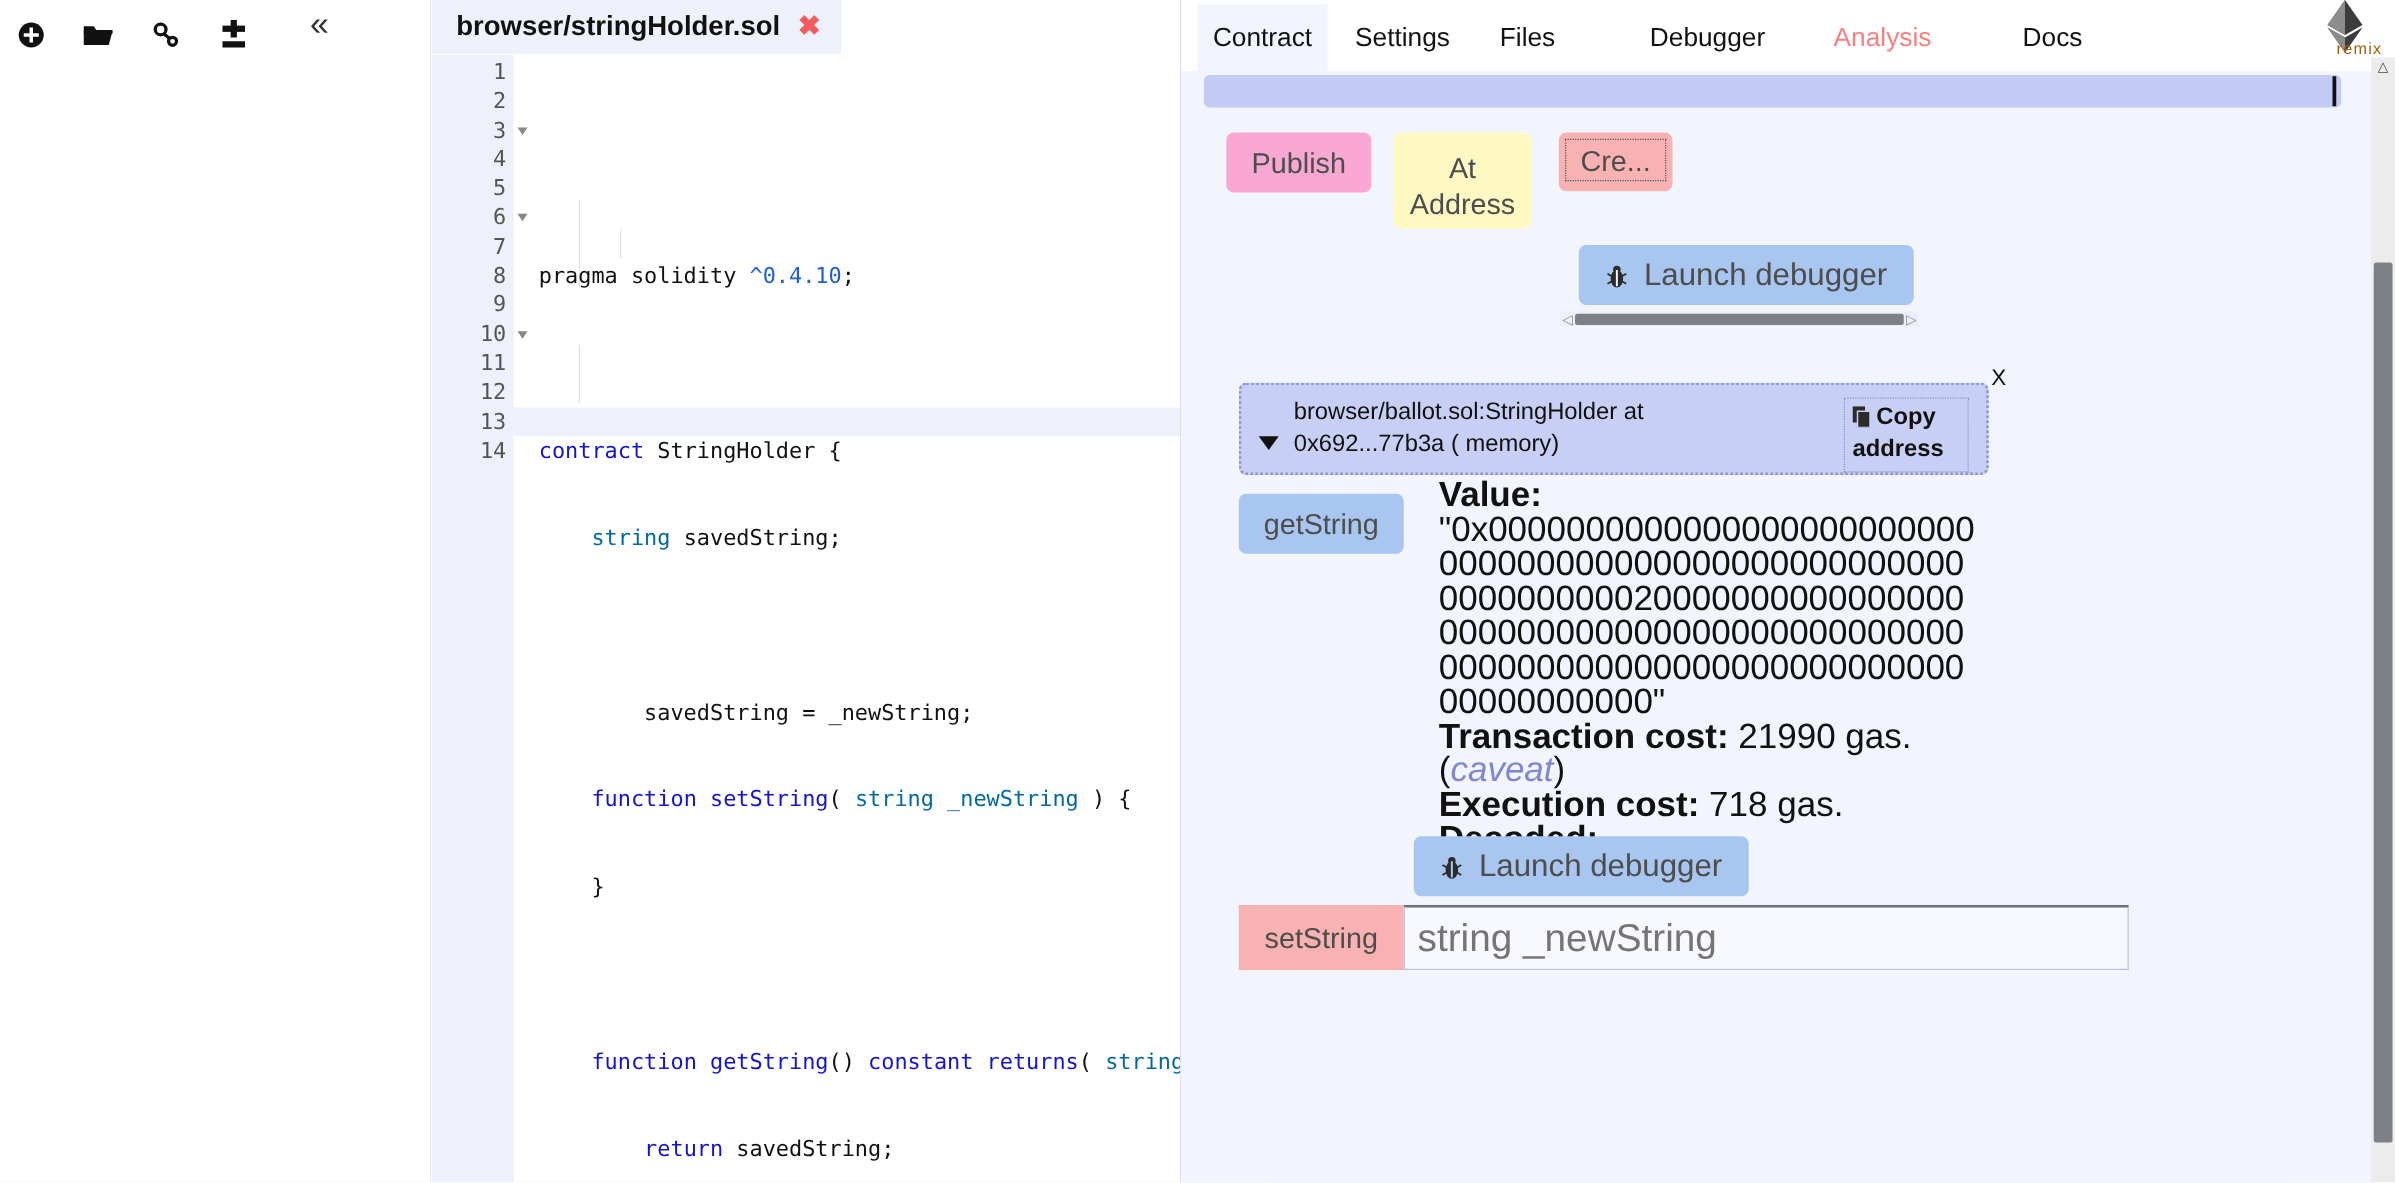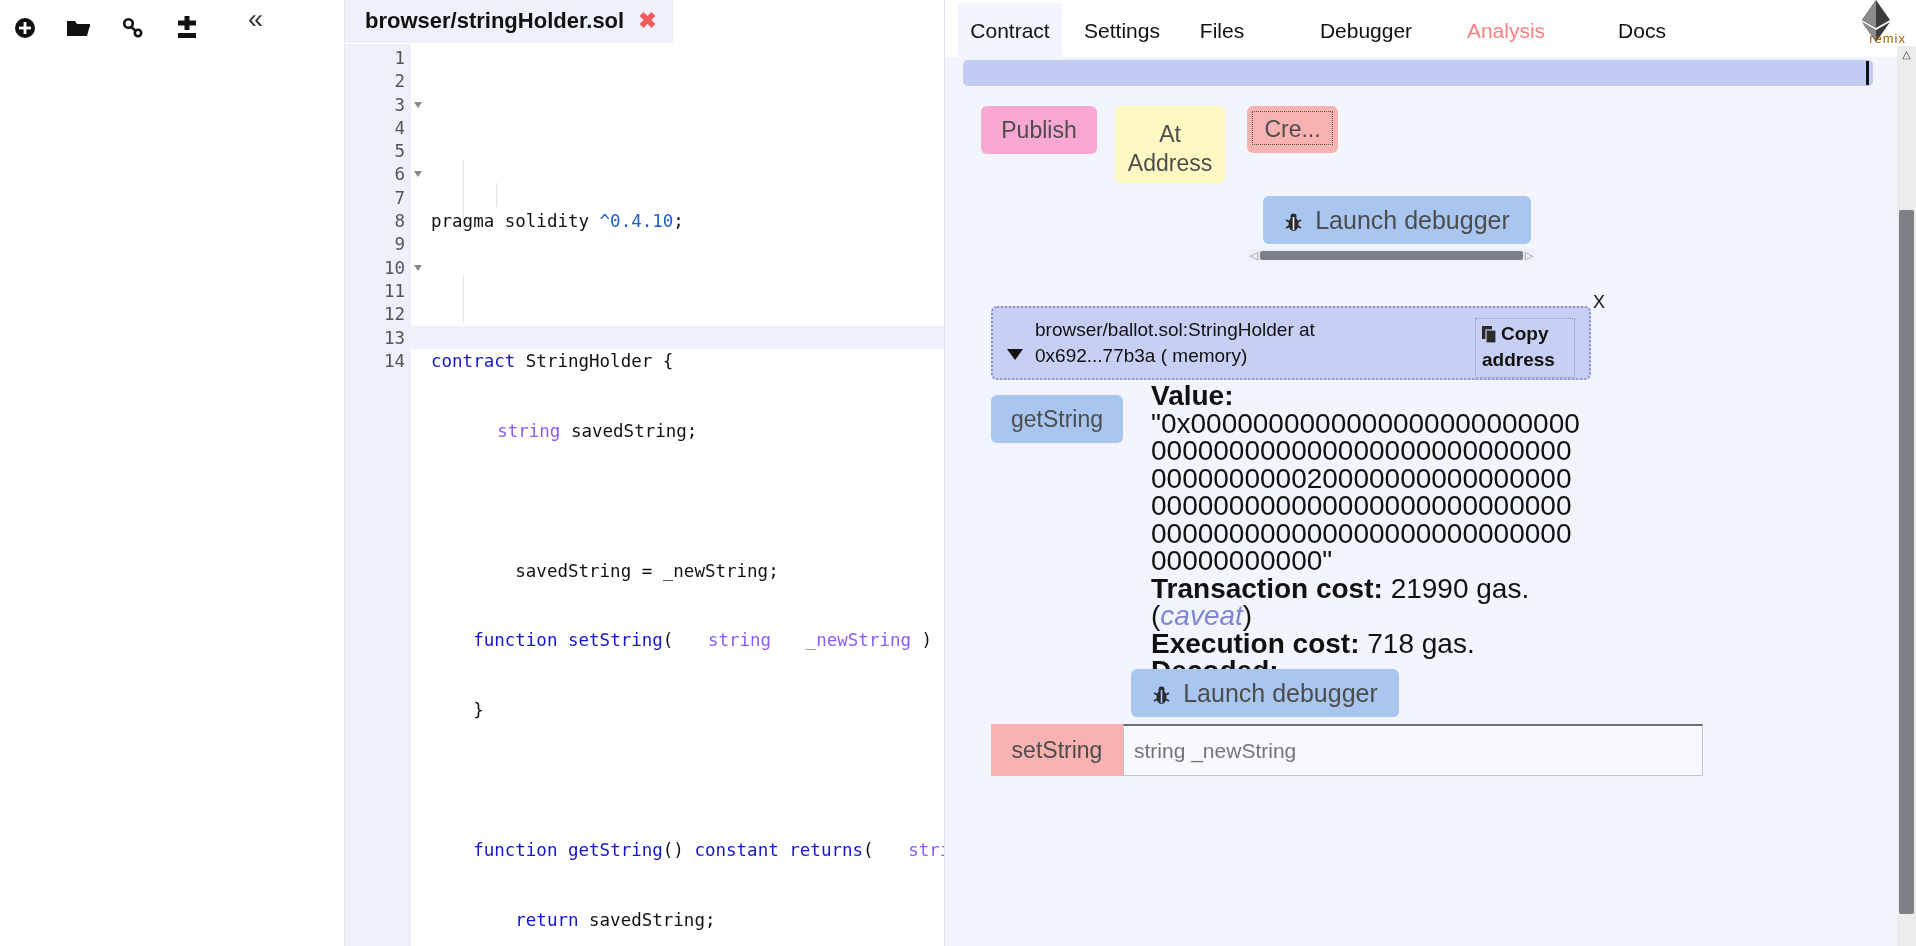--- a/index.html
+++ b/index.html
@@ -110,21 +110,21 @@
   .codearea {
     flex: 1 1 auto;
     padding-top: 3px;
     padding-left: 20px;
     position: relative;
     white-space: pre;
     color: #111;
   }
   .cl { height: 23.3px; position: relative; }
   .kw  { color: #1414cf; }
-  .typ { color: #8b5cf6; margin-left: 24px; }
+  .typ { color: #0369a1; }
   .num { color: #1e5fd6; }
   .activeline {
     position: absolute;
     left: 0; right: 0;
     height: 23.3px;
     background: #eef1fb;
     z-index: 0;
   }
   .indentguide {
     position: absolute;
@@ -290,21 +290,21 @@
   .caveat { color: #8086d6; font-style: italic; }
   .decoded-item { padding-left: 40px; }
 
   .strinput {
     position: absolute;
     left: 178px; top: 667px;
     width: 580px; height: 52px;
     background: #f7f9fe;
     border: 1px solid #bfc3cf;
     border-top: 2px solid #6c6f7a;
-    font-size: 21px;
+    font-size: 31px;
     color: #a0a0a0;
     padding-left: 10px;
     font-family: "Liberation Sans", sans-serif;
     outline: none;
   }
 
   
   .vscroll {
     position: absolute;
     right: 0; top: 46px; bottom: 0;

